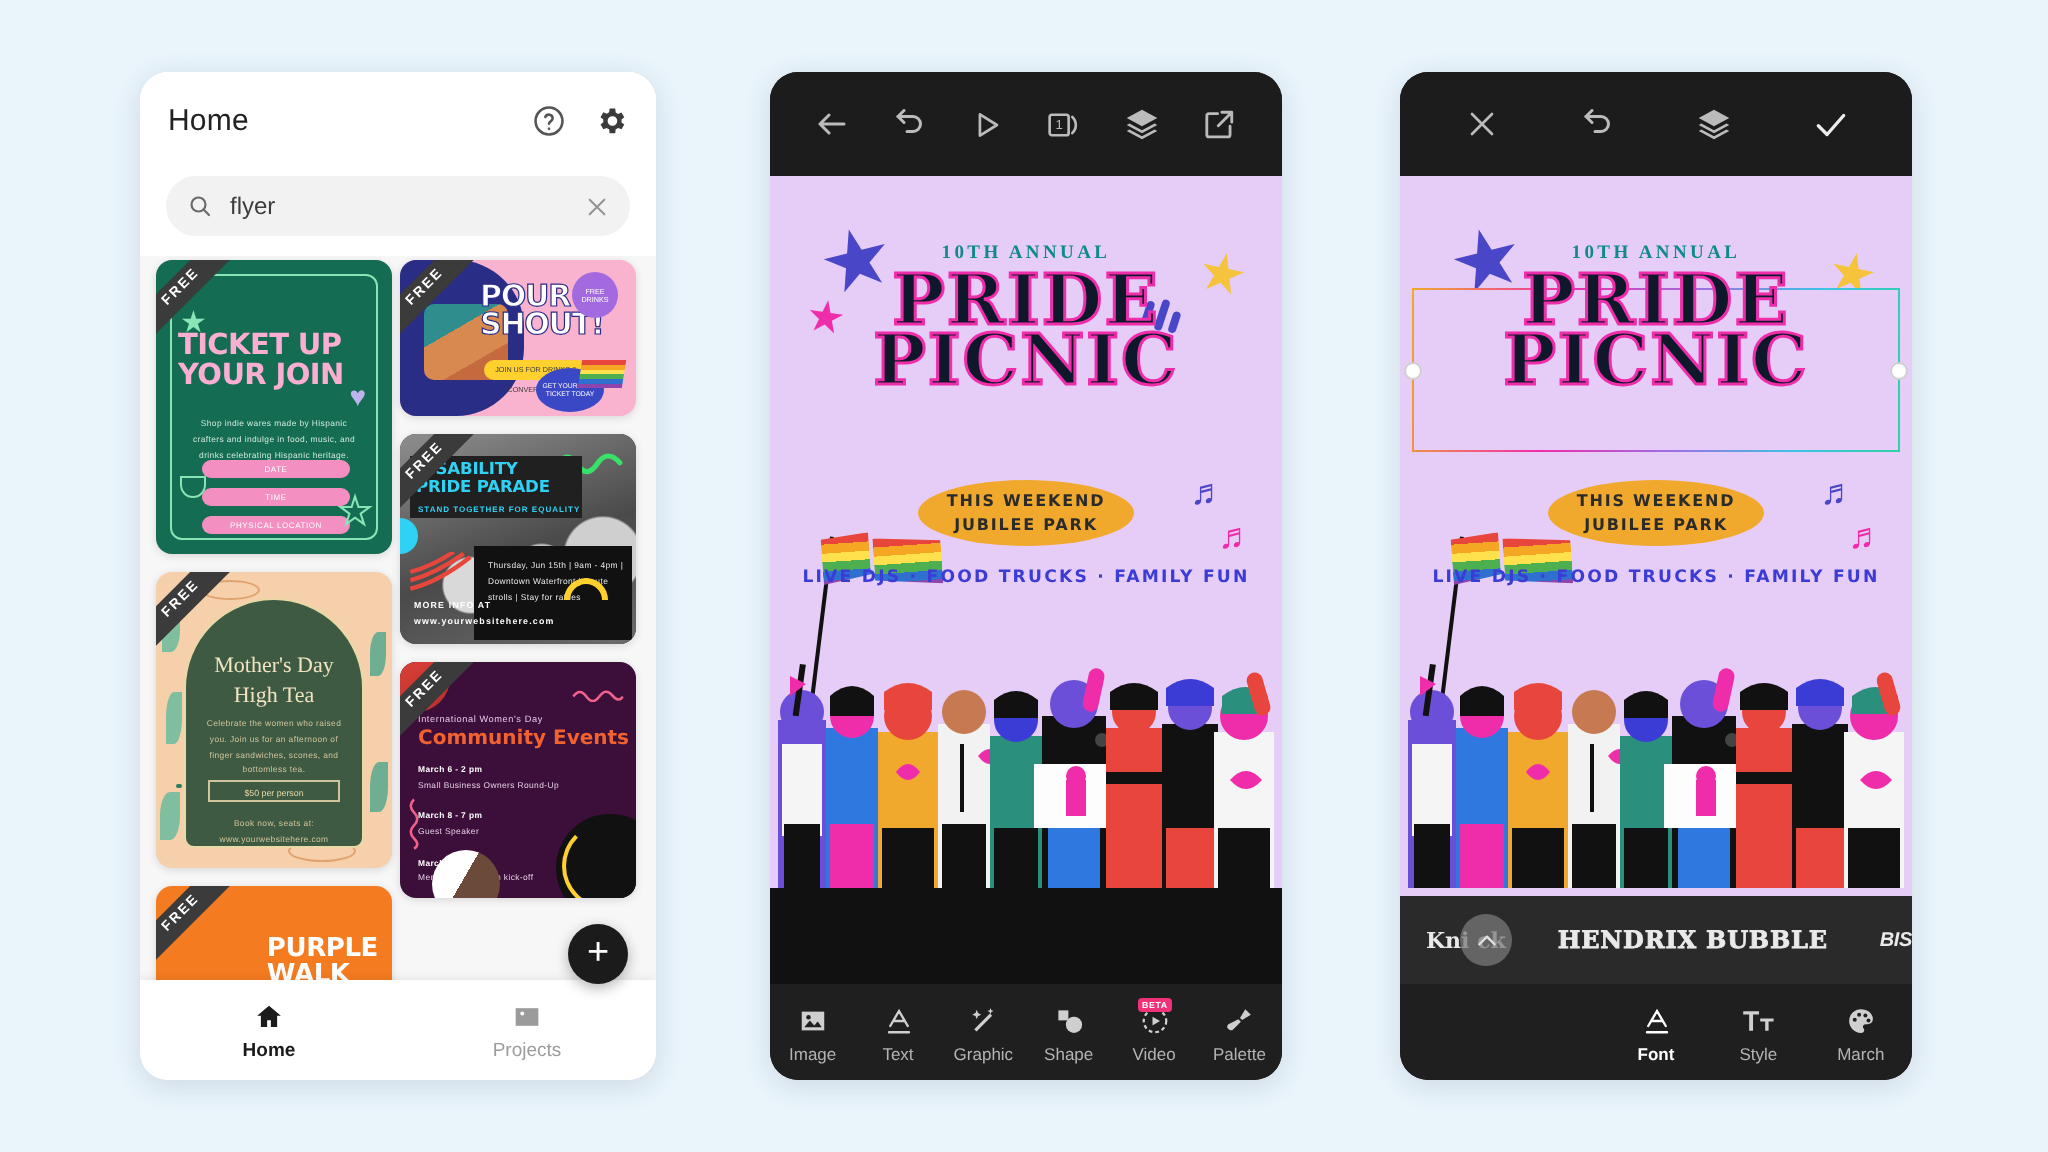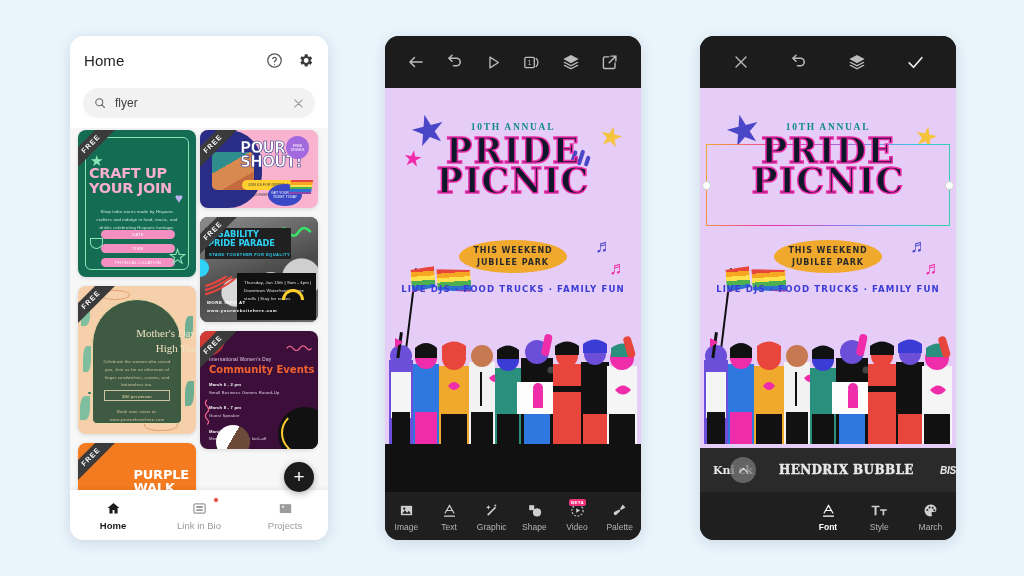--- a/index.html
+++ b/index.html
@@ -56,21 +56,21 @@
   .heart-o { position:absolute; left:12px; bottom:28px; width:13px; height:11px;
              border:1.1px solid #8ae5b6; border-radius:50% 50% 0 0 / 60% 60% 0 0;
              transform: rotate(180deg); }
   .star-o { position:absolute; right:10px; bottom:9px; color:transparent; font-size:19px;
             -webkit-text-stroke:1px #8ae5b6; }
 
   
   .c-mday { height: 148px; background:#f6cfab; }
   .mday-arch { position:absolute; left:14px; top:13px; right:14px; bottom:10px;
      background:#3f5a43; border-radius: 45px 45px 5px 5px; border:1px solid #e8d9a6; }
-  .mday-t { position:absolute; left:0; right:0; top:40px; text-align:right;
+  .mday-t { position:absolute; left:0; right:0; top:40px; text-align:center;
      font-family:"Liberation Serif", serif; color:#f0e3c0; font-size:11px; line-height:1.35;}
   .mday-lines { position:absolute; left:24px; right:24px; top:72px; color:#cfc49b;
      text-align:center; }
   .mday-box { position:absolute; left:26px; right:26px; top:104px; height:11px;
      border:.8px solid #cfc49b; color:#e8d9a6; font-size:4.4px; text-align:center;
      line-height:11px; }
   .mday-foot { position:absolute; left:18px; right:18px; top:122px; color:#cfc49b;
      text-align:center; }
   .leaf { position:absolute; background:#7fbfa0; border-radius:50% 0; }
   .dotg { position:absolute; width:2.5px; height:2.5px; border-radius:50%; background:#2f7d63; }
@@ -299,21 +299,21 @@
 
     <div class="grid">
 
       <div class="col colA">
 
         <div class="card c-craft">
           <div class="inner"></div>
           <div class="freetag">FREE</div>
           <div class="star-g">★</div>
           <div class="craft-title">
-            <span>CRAFT UP</span><br>
+            <span>TICKET UP</span><br>
             <span>YOUR JOIN</span>
           </div>
           <div class="heart-p">♥</div>
           <div class="craft-body tiny">Shop indie wares made by Hispanic crafters and indulge in food, music, and drinks celebrating Hispanic heritage.</div>
           <div class="pillrow">
             <div class="pill">DATE</div>
             <div class="pill">TIME</div>
             <div class="pill">PHYSICAL LOCATION</div>
           </div>
           <div class="heart-o"></div>
@@ -451,31 +451,20 @@
       <div class="tab active">
         <div class="ti">
           <svg width="15" height="15" viewBox="0 0 24 24" fill="#1b1b1b">
             <path d="M12 3L2.5 11h3v9h5v-5.5h3V20h5v-9h3z"></path>
           </svg>
         </div>
         <span class="tl">Home</span>
       </div>
       <div class="tab">
         <div class="ti">
-          <svg width="15" height="15" viewBox="0 0 24 24" fill="none" stroke="#9b9b9b" stroke-width="2">
-            <rect x="3" y="4.5" width="18" height="15" rx="2.5"></rect>
-            <rect x="6.5" y="8" width="11" height="3" rx="1.2" fill="#9b9b9b" stroke="none"></rect>
-            <rect x="6.5" y="13" width="11" height="3" rx="1.2" fill="#9b9b9b" stroke="none"></rect>
-          </svg>
-        </div>
-        <span class="dot-badge"></span>
-        <span class="tl">Link in Bio</span>
-      </div>
-      <div class="tab">
-        <div class="ti">
           <svg width="15" height="15" viewBox="0 0 24 24" fill="#9b9b9b">
             <path d="M3 5h18v14H3z" opacity=".35"></path>
             <path d="M3 5h18v14H3zm2.5 11.5l4-5 3 3.6 2.6-3 4.4 4.4z"></path>
             <circle cx="8.2" cy="9.2" r="1.6" fill="#fff"></circle>
           </svg>
         </div>
         <span class="tl">Projects</span>
       </div>
     </div>
   </div>

